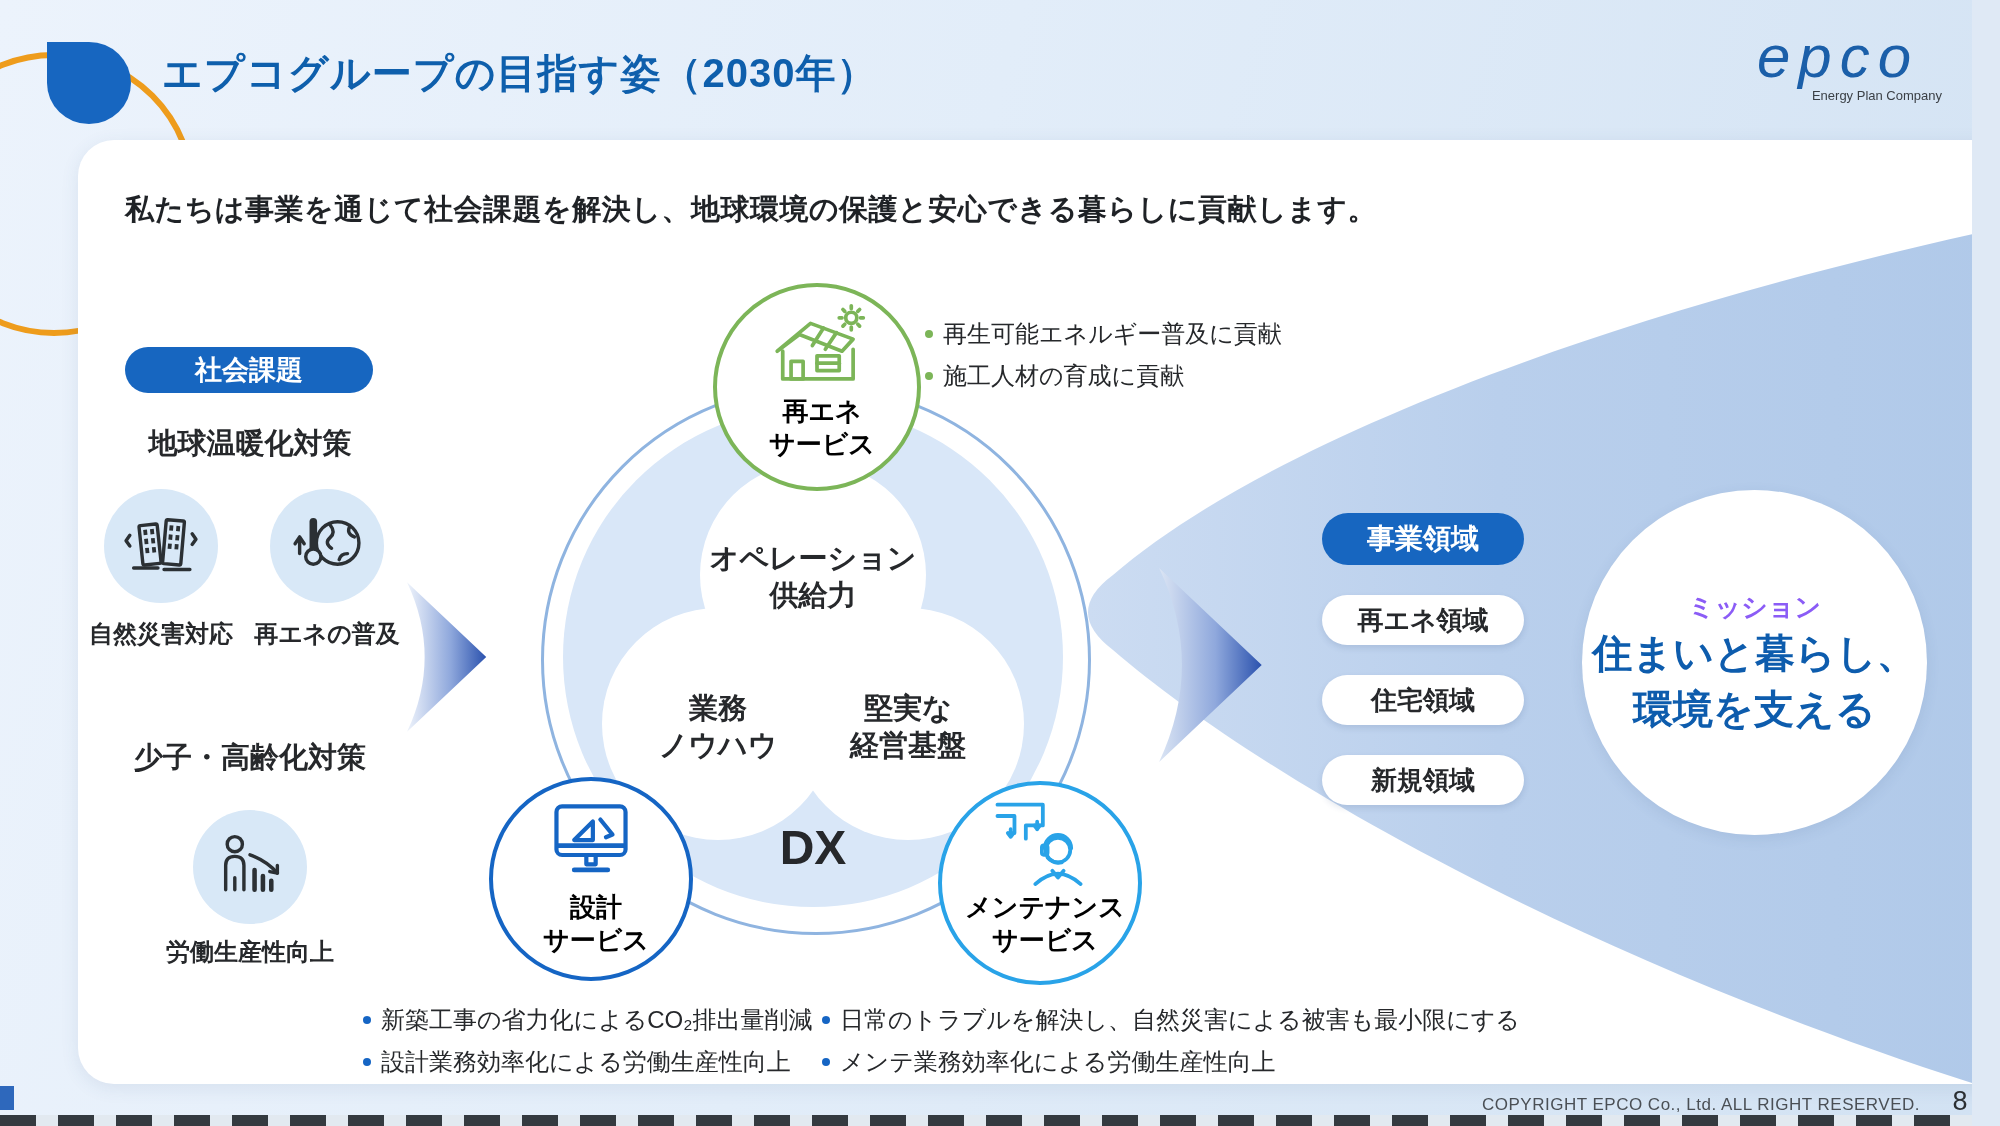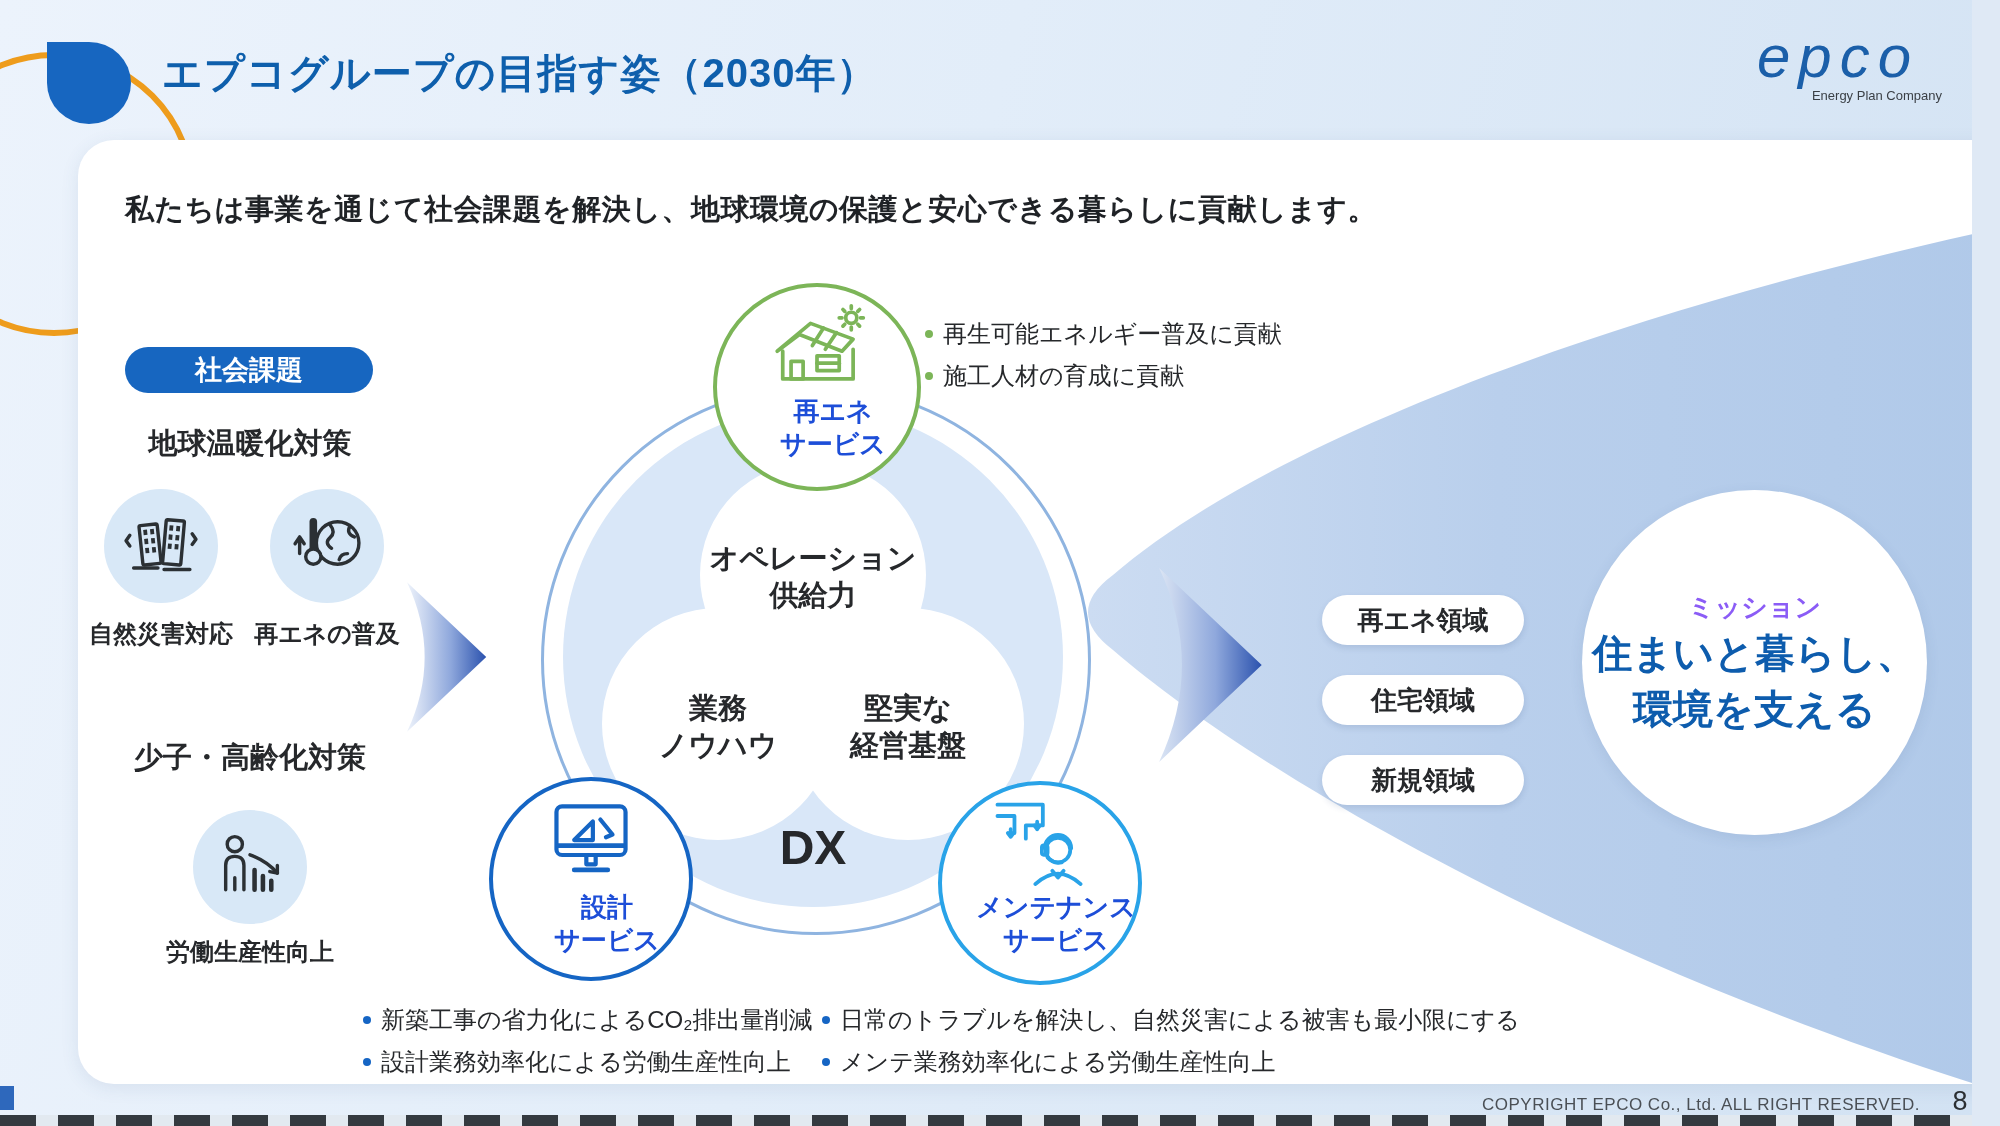--- a/index.html
+++ b/index.html
@@ -29,21 +29,21 @@
   .icon-label{position:absolute;width:170px;text-align:center;font-size:24px;font-weight:700;color:#26282b;z-index:3;}
   
   .arrow{position:absolute;z-index:3;}
   
   .outer-ring{position:absolute;left:541px;top:385px;width:544px;height:544px;border-radius:50%;border:3px solid #8fb4e0;z-index:2;}
   .inner-fill{position:absolute;left:563px;top:407px;width:500px;height:500px;border-radius:50%;background:#d9e7f8;z-index:2;}
   .wcircle{position:absolute;border-radius:50%;background:#fff;z-index:3;}
   .strength{position:absolute;z-index:4;text-align:center;font-size:29px;line-height:37px;font-weight:800;color:#26282b;}
   .dx{position:absolute;left:753px;top:820px;width:120px;text-align:center;font-size:48px;font-weight:800;color:#26282b;z-index:4;}
   .svc-circle{position:absolute;border-radius:50%;background:#fff;z-index:4;text-align:center;}
-  .svc-label{position:absolute;left:16px;width:100%;font-size:26px;line-height:33px;font-weight:800;color:#1d4ed8;}
+  .svc-label{position:absolute;left:5px;width:100%;font-size:26px;line-height:33px;font-weight:800;color:#000000;}
   .bullets{position:absolute;z-index:4;font-size:24px;color:#26282b;}
   .bullet-line{display:flex;align-items:baseline;margin-bottom:10px;white-space:nowrap;text-align:right;}
   .dot{width:8px;height:8px;border-radius:50%;margin-right:10px;flex:0 0 auto;position:relative;top:-4px;}
   .dot-green{background:#7cb558;}
   .dot-blue{background:#1565c4;}
   
   .mission-circle{position:absolute;left:1582px;top:490px;width:345px;height:345px;border-radius:50%;background:#fff;z-index:3;text-align:center;box-shadow:0 4px 14px rgba(50,80,130,.10);}
   .mission-label{margin-top:100px;font-size:26px;font-weight:800;color:#8b5cf6;}
   .mission-line{font-size:40px;line-height:56px;font-weight:800;color:#0d5cad;}
   
@@ -261,20 +261,21 @@
     <div class="bullet-line">
         <span class="dot dot-blue"></span>
         <span>日常のトラブルを解決し、自然災害による被害も最小限にする</span>
       </div>
     <div class="bullet-line">
         <span class="dot dot-blue"></span>
         <span>メンテ業務効率化による労働生産性向上</span>
       </div>
   </div>
 
+  <div class="badge-blue" style="left:1322px;top:513px;width:202px;height:52px;line-height:52px;font-size:28px;">事業領域</div>
   <div class="pill-white" style="left:1322px;top:675px;width:202px;height:50px;line-height:50px;font-size:26px;">住宅領域</div>
   <div class="pill-white" style="left:1322px;top:595px;width:202px;height:50px;line-height:50px;font-size:26px;">再エネ領域</div>
   <div class="pill-white" style="left:1322px;top:755px;width:202px;height:50px;line-height:50px;font-size:26px;">新規領域</div>
 
   <div class="mission-circle">
     <div class="mission-label">ミッション</div>
     <div class="mission-line">住まいと暮らし、</div>
     <div class="mission-line">環境を支える</div>
   </div>
 

